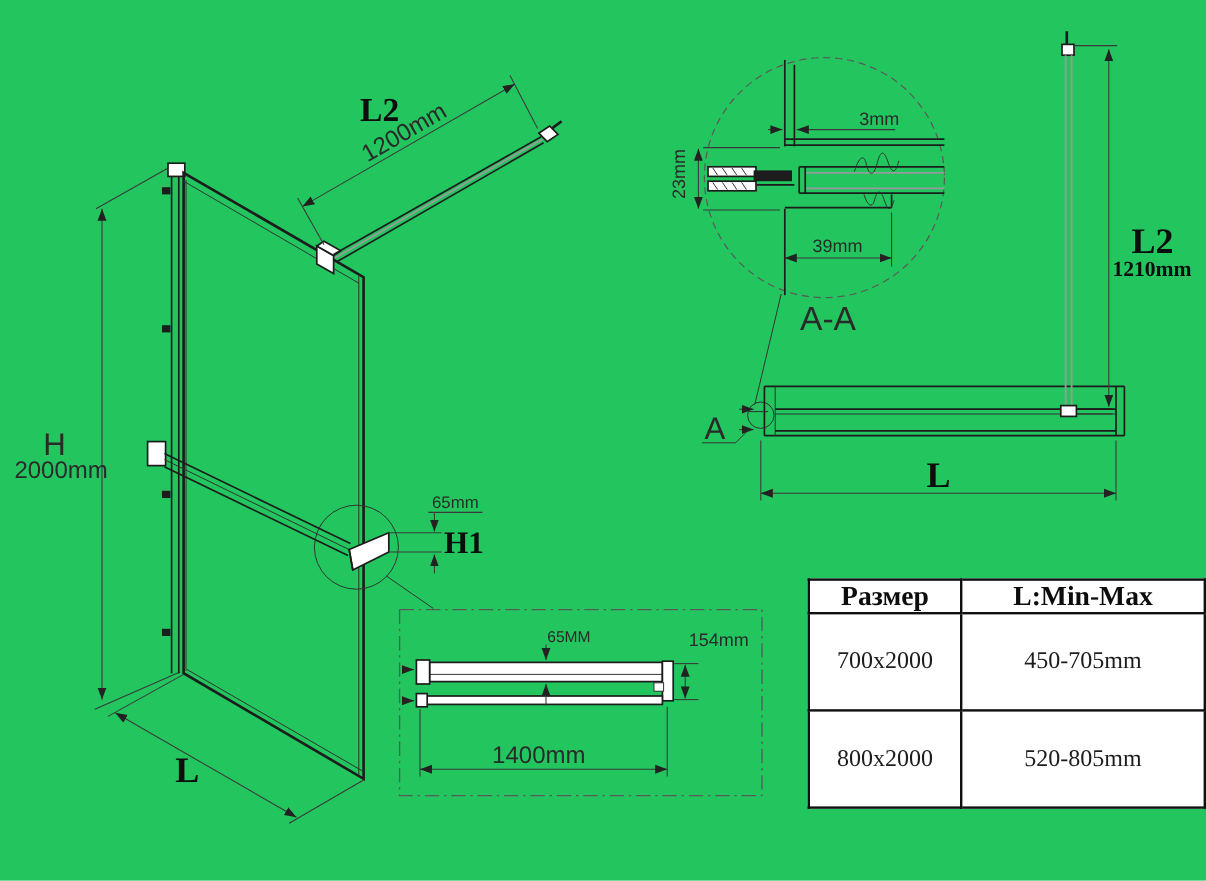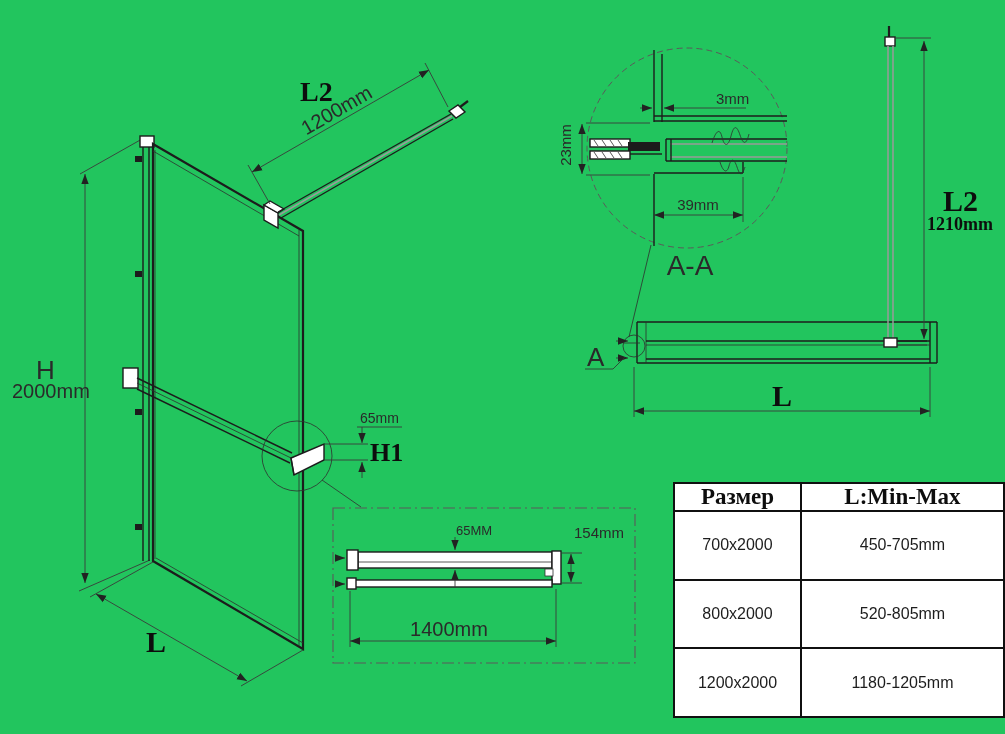--- a/index.html
+++ b/index.html
@@ -16,25 +16,25 @@
   .dsh  {stroke:#5a5a5a;stroke-width:1;fill:none;stroke-dasharray:6 4}
   .dshdot{stroke:#5a5a5a;stroke-width:1.1;fill:none;stroke-dasharray:12 4 2 4}
   .blk  {fill:#1c1c1c;stroke:none}
   .wht  {fill:#ffffff}
 
   
   .tsans {font-family:"Liberation Sans",sans-serif;fill:#2a2a2a}
   .tserif{font-family:"Liberation Serif",serif;font-weight:bold;fill:#0d0d0d}
 
   
-  .size-table{position:absolute;left:673px;top:482px;width:332px;height:236px;background:#fff}
+  .size-table{position:absolute;left:673px;top:482px;width:332px;height:192px;background:#fff}
   .size-table table{width:100%;height:100%;border-collapse:collapse;table-layout:fixed}
   .size-table th,.size-table td{border:2px solid #101010;text-align:center;vertical-align:middle;padding:0}
   .size-table th{font-family:"Liberation Serif",serif;font-weight:bold;font-size:23px;color:#0d0d0d}
-  .size-table td{font-family:Liberation Sans, sans-serif;font-weight:400;font-size:16px;color:#1d1d1d}
+  .size-table td{font-family:Liberation Serif, serif;font-weight:400;font-size:20px;color:#1d1d1d}
 </style>
 </head>
 <body>
 
 <div class="canvas">
 
 <svg width="1005" height="734" viewBox="0 0 1005 734">
   <defs>
     <marker id="ar" markerUnits="userSpaceOnUse" markerWidth="11" markerHeight="9" viewBox="0 0 11 9" refX="10" refY="4.5" orient="auto-start-reverse">
       <path d="M0,0.8 L10,4.5 L0,8.2 Z" fill="#222"></path>
@@ -290,21 +290,17 @@
       </thead>
       <tbody>
         <tr>
           <td>700x2000</td>
           <td>450-705mm</td>
         </tr>
         <tr>
           <td>800x2000</td>
           <td>520-805mm</td>
         </tr>
-        <tr>
-          <td>1200x2000</td>
-          <td>1180-1205mm</td>
-        </tr>
       </tbody>
     </table>
   </div>
 
 </div>
 
 </body></html>

